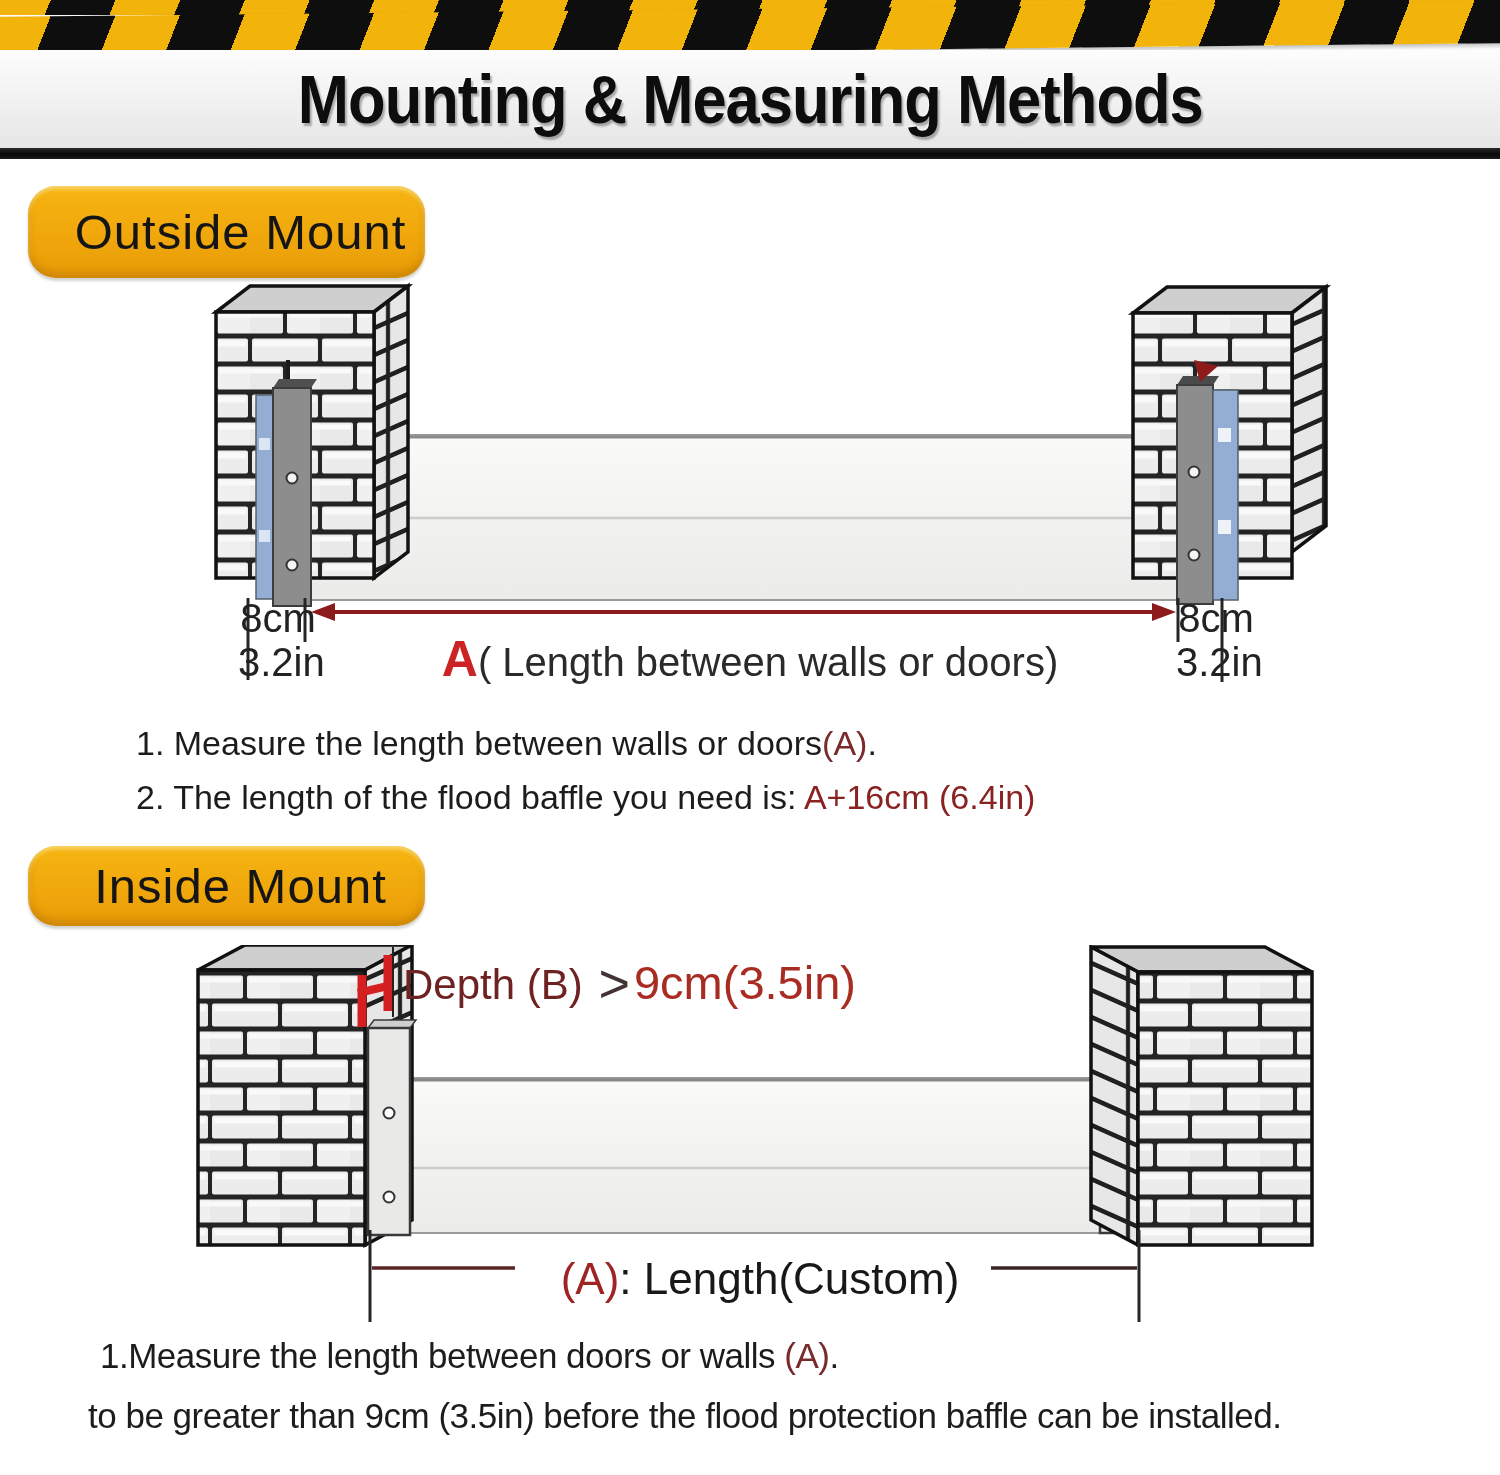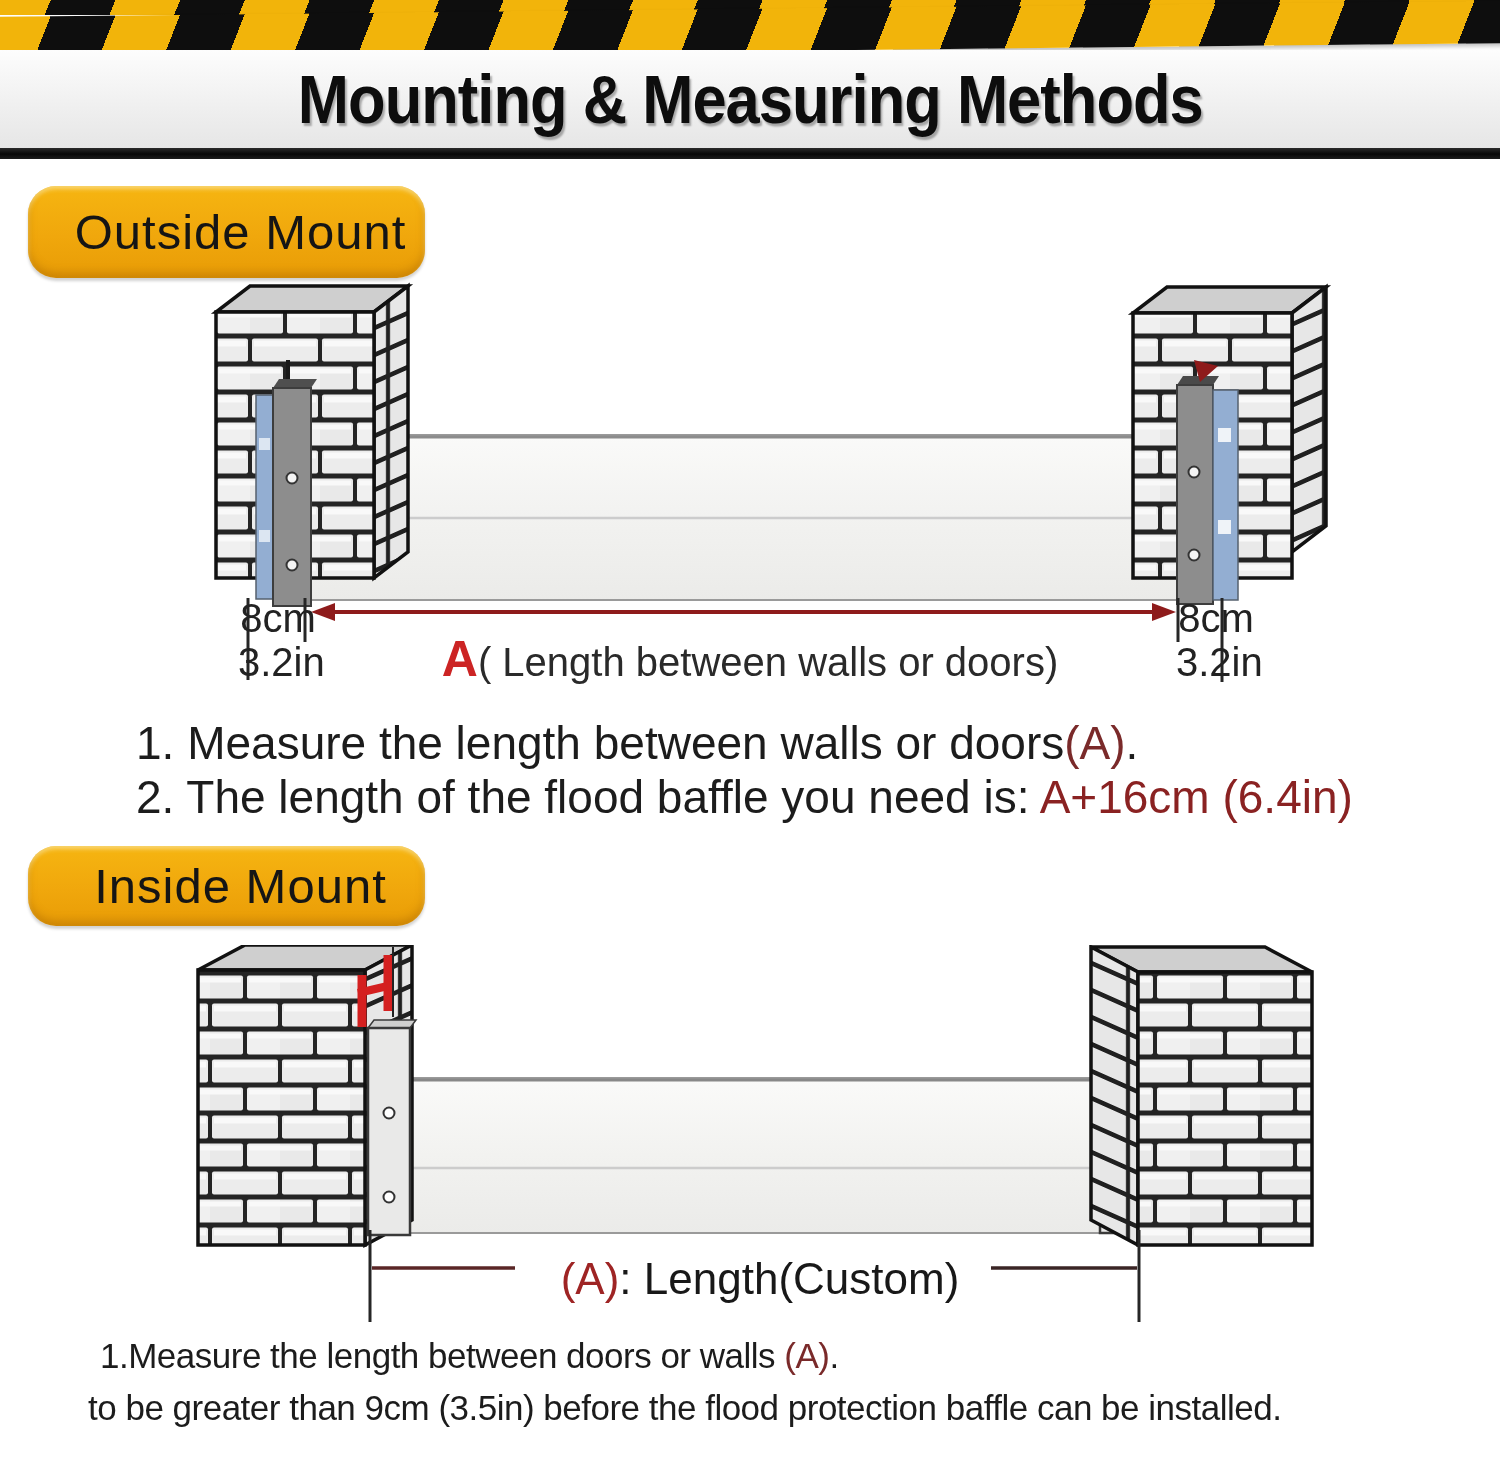--- a/index.html
+++ b/index.html
@@ -47,32 +47,32 @@
   .diagram { position:absolute; }
   .svg-outside { left:180px; top:280px; }
   .svg-inside  { left:140px; top:945px; }
   
   .overlay { position:absolute; z-index:5; white-space:nowrap; }
   .dim-col { width:80px; text-align:center; font-size:40px; line-height:44px; color:#222; }
   .dim-left  { left:238px; top:596px; }
   .dim-right { left:1176px; top:596px; }
   .span-label { left:380px; top:630px; width:740px; text-align:center; font-size:40px; color:#2a2a2a; }
   .span-label .var { color:var(--accent-red,#CC2424); font-weight:bold; font-size:50px; }
-  .steps { font-size:46px; color:#1c1c1c; }
+  .steps { font-size:34px; color:#1c1c1c; }
   .steps-outside { left:136px; top:716px; line-height:54px; }
   .accent { color:var(--maroon-text,#7A2A2A); }
   .accent-strong { color:#8a2222; }
   .depth-label { left:403px; top:952px; }
   .depth-label .name  { font-size:42px; color:#6e2222; }
   .depth-label .gt    { font-size:54px; color:#433; vertical-align:-3px; padding:0 4px; }
   .depth-label .value { font-size:47px; color:#a92c22; }
   .length-label { left:480px; top:1254px; width:560px; text-align:center; font-size:44px; color:#181818; }
   .length-label .var { color:#9e2424; }
   .steps-inside { left:88px; top:1336px; font-size:35px; letter-spacing:-0.5px; }
-  .steps-inside .l1 { padding-left:12px; margin-bottom:12px; }
+  .steps-inside .l1 { padding-left:12px; margin-bottom:20px; }
   .steps-inside .l2 { padding-left:8px;  margin-bottom:6px; }
   .steps-inside .l3 { padding-left:0; }
 </style>
 </head>
 <body>
 
 <div class="page">
 
   <div class="hazard hazard-a"></div>
   <div class="hazard hazard-b"></div>
@@ -243,20 +243,23 @@
     </g>
 
     <g>
       <line x1="230" y1="285" x2="230" y2="377" stroke="#262626" stroke-width="3"></line>
       <line x1="999" y1="285" x2="999" y2="377" stroke="#262626" stroke-width="3"></line>
       <line x1="232" y1="323" x2="375" y2="323" stroke="#5a2626" stroke-width="3.5"></line>
       <line x1="851" y1="323" x2="997" y2="323" stroke="#3a2525" stroke-width="3.5"></line>
     </g>
   </svg>
 
+  <div class="overlay depth-label">
+    <span class="name">Depth (B) </span><span class="gt">&gt;</span><span class="value">9cm(3.5in)</span>
+  </div>
   <div class="overlay length-label">
     <span class="var">(A)</span><span>: Length(Custom)</span>
   </div>
 
   <div class="overlay steps steps-inside">
     <div class="l1"><span>1.Measure the length between doors or walls </span><span class="accent">(A)</span><span>.</span></div>
     <div class="l3"><span>to be greater than 9cm (3.5in) before the flood protection baffle can be installed.</span></div>
   </div>
 
 </div>

